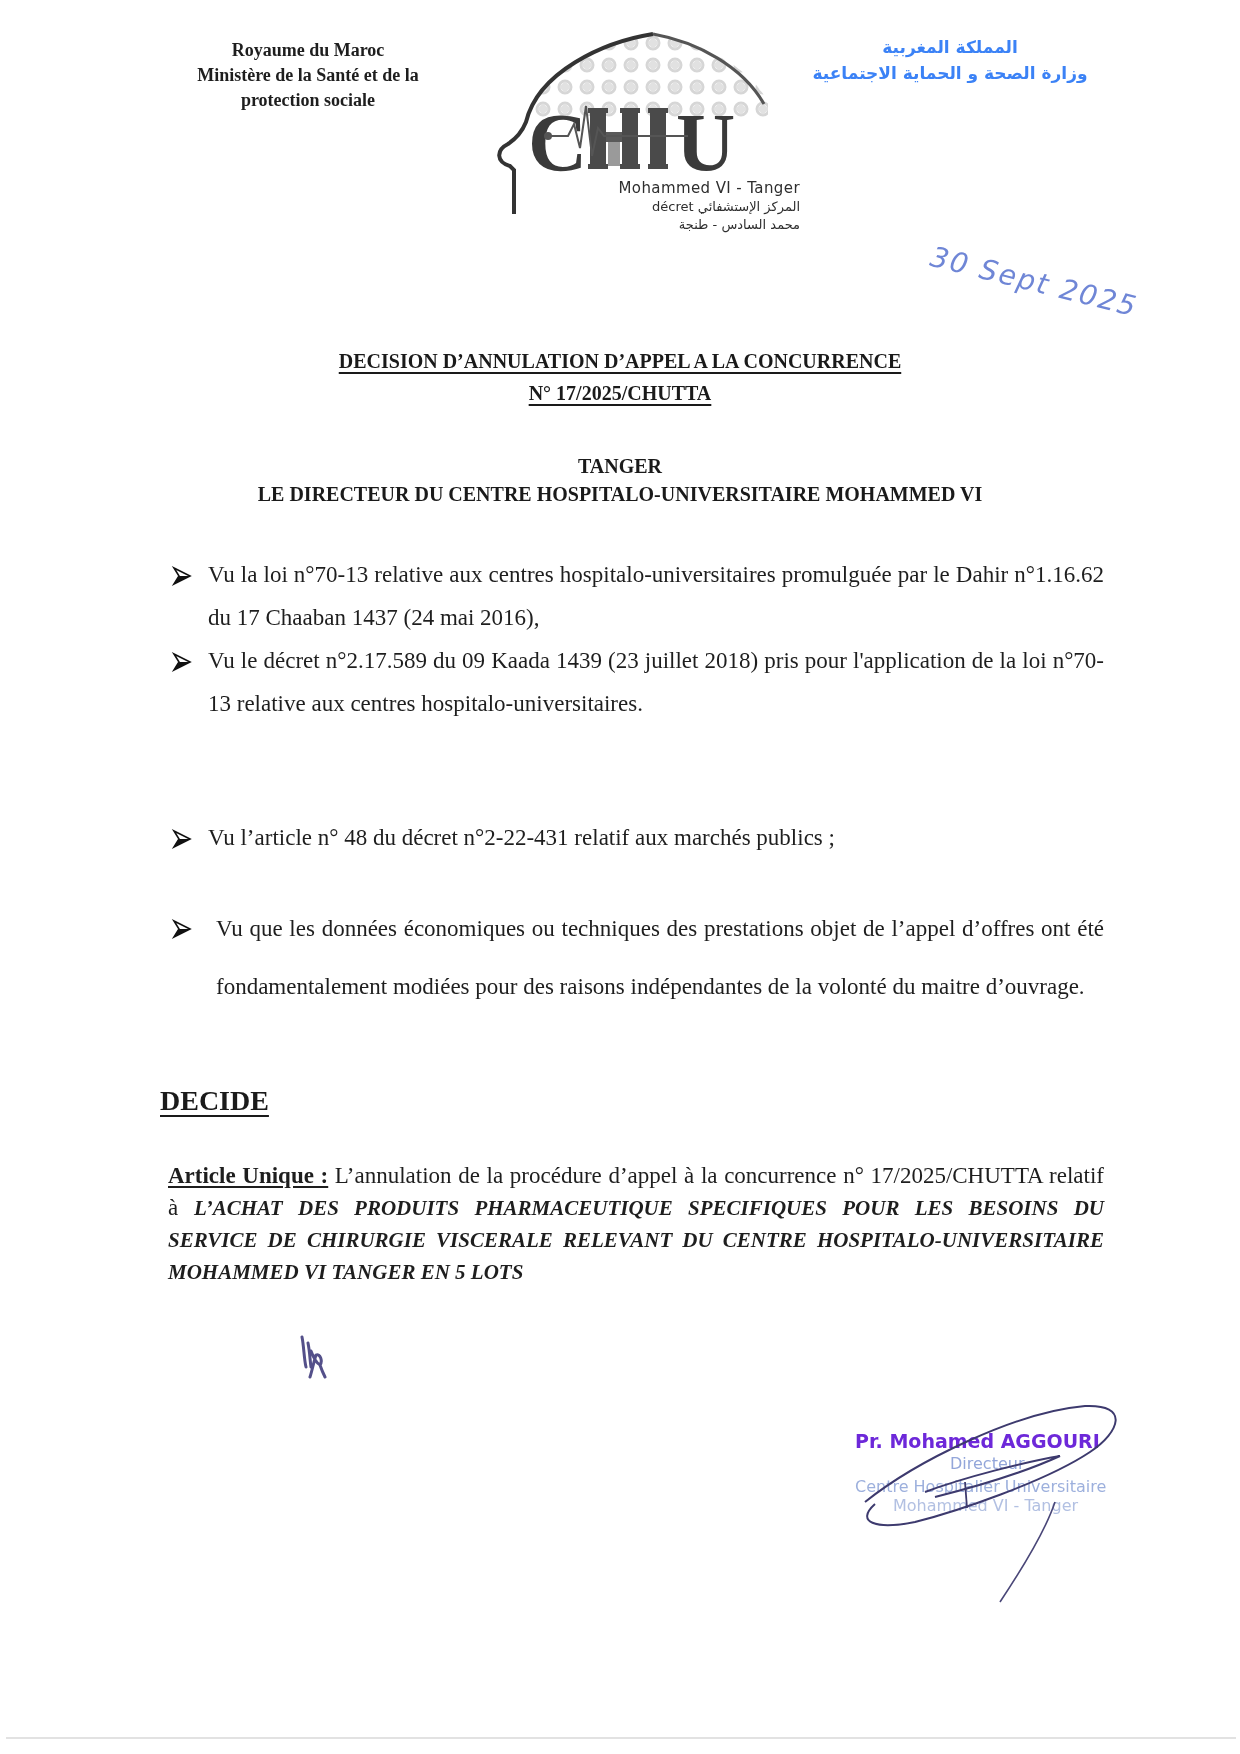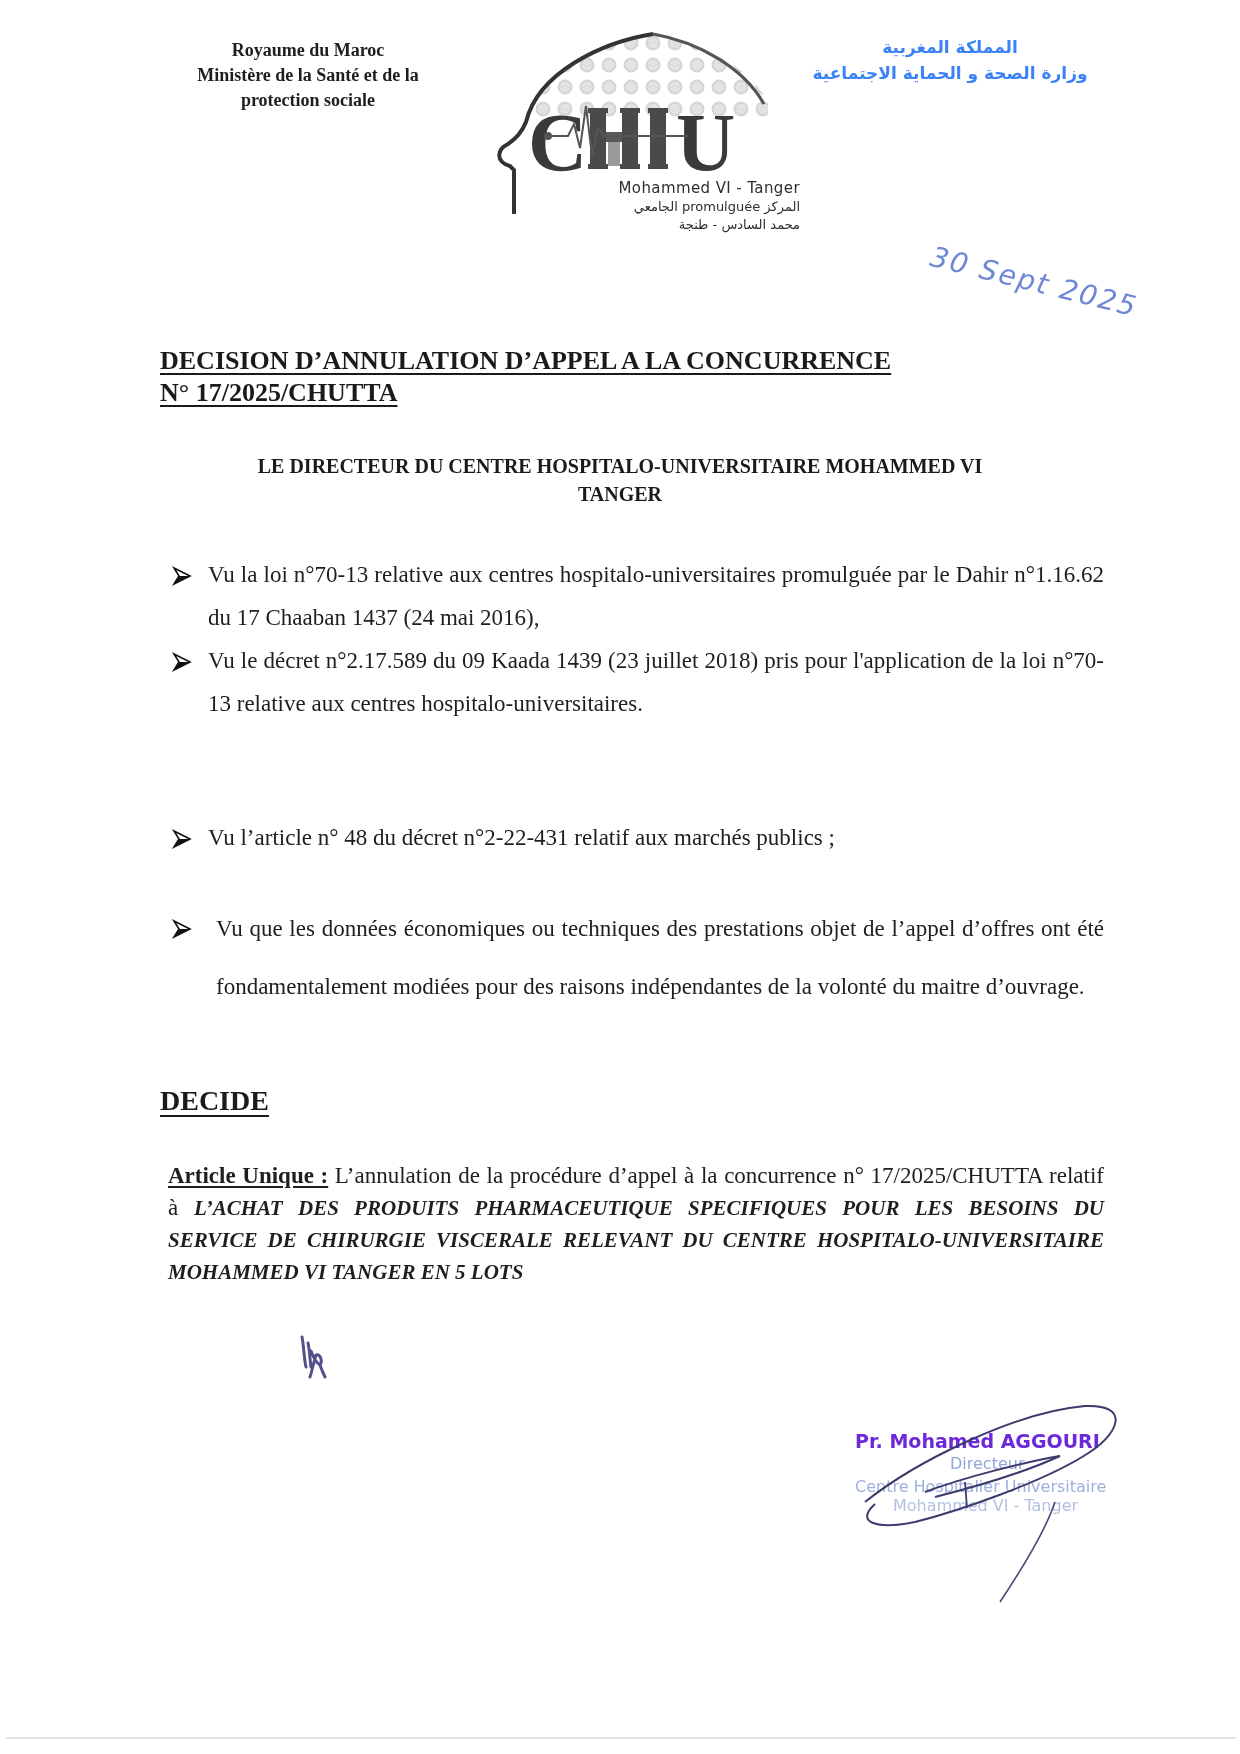--- a/index.html
+++ b/index.html
@@ -9,21 +9,21 @@
   .hdr-right { position: absolute; left: 800px; top: 34px; width: 300px; text-align: center; direction: rtl; font-family: "DejaVu Sans", sans-serif; font-weight: bold; font-size: 17px; line-height: 26px; color: #3b82f6; }
 
   .logo { position: absolute; left: 488px; top: 32px; width: 310px; height: 210px; }
   .logo svg { position: absolute; left: 0; top: 0; }
   .logo-sub { position: absolute; left: 122px; top: 146px; width: 190px; text-align: right; font-family: "DejaVu Sans", sans-serif; color: #2e2e2e; }
   .logo-sub .en { font-size: 15px; font-weight: 500; letter-spacing: 0.4px; line-height: 20px; }
   .logo-sub .ar { font-size: 13px; line-height: 18px; direction: rtl; }
 
   .stamp-date { position: absolute; left: 935px; top: 240px; font-family: "DejaVu Sans", sans-serif; font-size: 28px; color: #6f86d6; transform: rotate(14deg); transform-origin: left top; letter-spacing: 2px; font-style: italic; font-weight: 300; white-space: nowrap; }
 
-  .title { position: absolute; left: 160px; top: 345px; width: 920px; font-family: "Liberation Serif", serif; font-weight: bold; font-size: 26px; line-height: 32px; color: #1a1a1a; }
+  .title { position: absolute; left: 160px; top: 345px; width: 920px; text-align: center; font-family: "Liberation Serif", serif; font-weight: bold; font-size: 20px; line-height: 32px; color: #1a1a1a; }
   .title span { text-decoration: underline; text-decoration-thickness: 2px; text-underline-offset: 4px; }
 
   .subtitle { position: absolute; left: 160px; top: 452px; width: 920px; text-align: center; font-family: "Liberation Serif", serif; font-weight: bold; font-size: 20px; line-height: 28px; color: #1a1a1a; }
 
   .body-text { position: absolute; left: 208px; width: 896px; font-family: "Liberation Serif", serif; font-size: 23px; color: #1e1e1e; text-align: justify; text-align-last: left; }
   .bullet { position: absolute; left: -37px; top: 0; width: 22px; height: 22px; }
   .v1 { top: 553px; line-height: 43px; }
   .v2 { top: 639px; line-height: 43px; }
   .v3 { top: 816px; line-height: 43px; }
   .v4 { top: 900px; line-height: 58px; }
@@ -83,40 +83,40 @@
     <rect x="162" y="78" width="16" height="58" fill="#4a4a4a"></rect>
     <rect x="160" y="76" width="20" height="5" fill="#4a4a4a"></rect>
     <rect x="160" y="132" width="20" height="5" fill="#4a4a4a"></rect>
     <text x="188" y="138" font-family="Liberation Serif, serif" font-size="82" font-weight="bold" fill="#3a3a3a">U</text>
 
     <polyline points="62,104 80,104 86,92 92,116 98,74 104,124 110,96 116,104 200,104" fill="none" stroke="#555" stroke-width="2"></polyline>
     <circle cx="60" cy="104" r="4" fill="#555"></circle>
   </svg>
   <div class="logo-sub">
     <div class="en">Mohammed VI - Tanger</div>
-    <div class="ar">المركز promulguée الجامعي</div>
+    <div class="ar">المركز الإستشفائي décret</div>
     <div class="ar">محمد السادس - طنجة</div>
   </div>
 </div>
 
 <div class="hdr-right">
   <div>المملكة المغربية</div>
   <div>وزارة الصحة و الحماية الاجتماعية</div>
 </div>
 
 <div class="stamp-date">30 Sept 2025</div>
 
 <div class="title">
   <div><span>DECISION D’ANNULATION D’APPEL A LA CONCURRENCE</span></div>
   <div><span>N° 17/2025/CHUTTA</span></div>
 </div>
 
 <div class="subtitle">
+  <div>TANGER</div>
   <div>LE DIRECTEUR DU CENTRE HOSPITALO-UNIVERSITAIRE MOHAMMED VI</div>
-  <div>TANGER</div>
 </div>
 
 <div class="body-text v1">
   <svg class="bullet" style="top:12px" viewBox="0 0 22 22">
     <path d="M3 3 L19 11 L3 19 L8 11 Z" fill="none" stroke="#111" stroke-width="1.6" stroke-linejoin="miter"></path>
     <path d="M8 11 L19 11 L3 19 Z" fill="#111"></path>
   </svg>
   <span class="txt">Vu la loi n°70-13 relative aux centres hospitalo-universitaires promulguée par le Dahir n°1.16.62 du 17 Chaaban 1437 (24 mai 2016),</span>
 </div>
 

